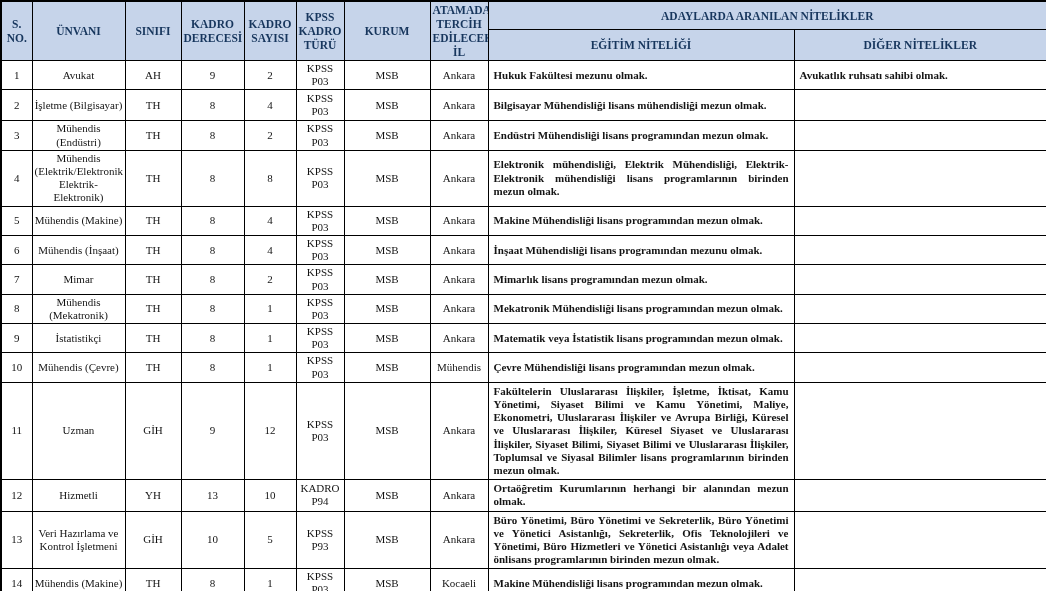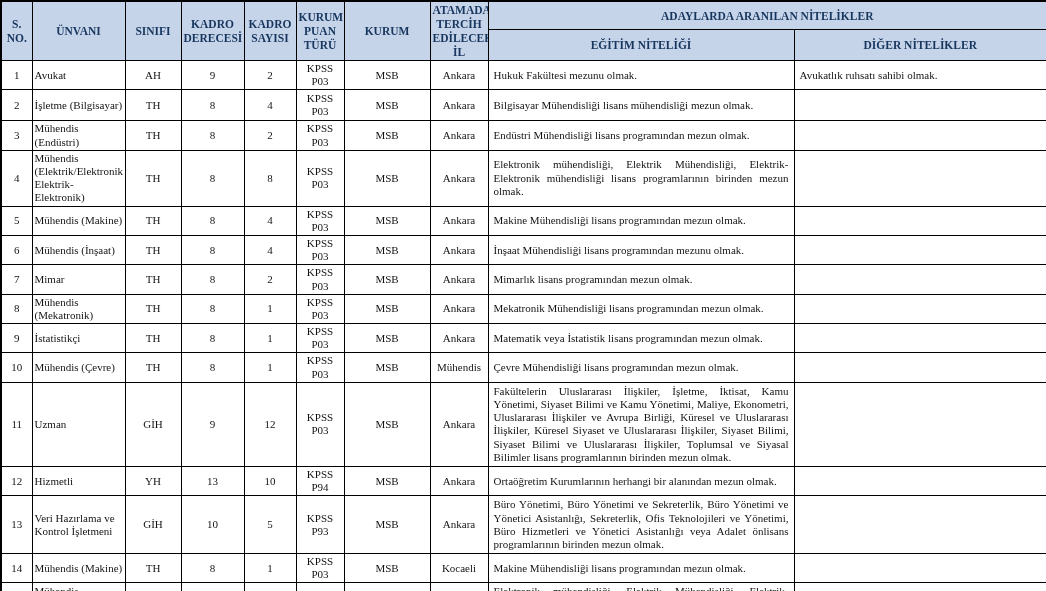--- a/index.html
+++ b/index.html
@@ -31,25 +31,26 @@
   tbody td{
     font-size:11px;
     color:#141414;
     line-height:1.2;
     vertical-align:middle;
     padding:1px 2px;
   }
   td.col-no,td.col-sinifi,td.col-derece,td.col-sayi,td.col-kpss,td.col-kurum,td.col-il{
     text-align:center;
   }
-  td.col-unvan{text-align:left;}
+  td.col-unvan{text-align:center;}
   td.col-egitim,td.col-diger{
     text-align:justify;
     text-justify:inter-word;
     padding:2px 5px;
+    font-weight:bold;
   }
   
   thead tr:nth-child(1){height:28px;}
   thead tr:nth-child(2){height:30px;}
   tbody tr:nth-child(1){height:28px;}
   tbody tr:nth-child(2){height:31px;}
   tbody tr:nth-child(3){height:23px;}
   tbody tr:nth-child(4){height:35px;}
   tbody tr:nth-child(5){height:28px;}
   tbody tr:nth-child(6){height:29px;}
@@ -81,21 +82,21 @@
     <col style="width:306px">
     <col style="width:253px">
   </colgroup>
   <thead>
     <tr>
       <th rowspan="2">S. NO.</th>
       <th rowspan="2">ÜNVANI</th>
       <th rowspan="2">SINIFI</th>
       <th rowspan="2">KADRO DERECESİ</th>
       <th rowspan="2">KADRO SAYISI</th>
-      <th rowspan="2">KURUM PUAN TÜRÜ</th>
+      <th rowspan="2">KPSS KADRO TÜRÜ</th>
       <th rowspan="2">KURUM</th>
       <th rowspan="2">ATAMADA TERCİH EDİLECEK İL</th>
       <th colspan="2">ADAYLARDA ARANILAN NİTELİKLER</th>
     </tr>
     <tr>
       <th>EĞİTİM NİTELİĞİ</th>
       <th>DİĞER NİTELİKLER</th>
     </tr>
   </thead>
   <tbody>
@@ -230,21 +231,21 @@
         <td class="col-il">Ankara</td>
         <td class="col-egitim">Fakültelerin Uluslararası İlişkiler, İşletme, İktisat, Kamu Yönetimi, Siyaset Bilimi ve Kamu Yönetimi, Maliye, Ekonometri, Uluslararası İlişkiler ve Avrupa Birliği, Küresel ve Uluslararası İlişkiler, Küresel Siyaset ve Uluslararası İlişkiler, Siyaset Bilimi, Siyaset Bilimi ve Uluslararası İlişkiler, Toplumsal ve Siyasal Bilimler lisans programlarının birinden mezun olmak.</td>
         <td class="col-diger"></td>
       </tr>
       <tr>
         <td class="col-no">12</td>
         <td class="col-unvan">Hizmetli</td>
         <td class="col-sinifi">YH</td>
         <td class="col-derece">13</td>
         <td class="col-sayi">10</td>
-        <td class="col-kpss">KPSS P94</td>
+        <td class="col-kpss">KADRO P94</td>
         <td class="col-kurum">MSB</td>
         <td class="col-il">Ankara</td>
         <td class="col-egitim">Ortaöğretim Kurumlarının herhangi bir alanından mezun olmak.</td>
         <td class="col-diger"></td>
       </tr>
       <tr>
         <td class="col-no">13</td>
         <td class="col-unvan">Veri Hazırlama ve Kontrol İşletmeni</td>
         <td class="col-sinifi">GİH</td>
         <td class="col-derece">10</td>

